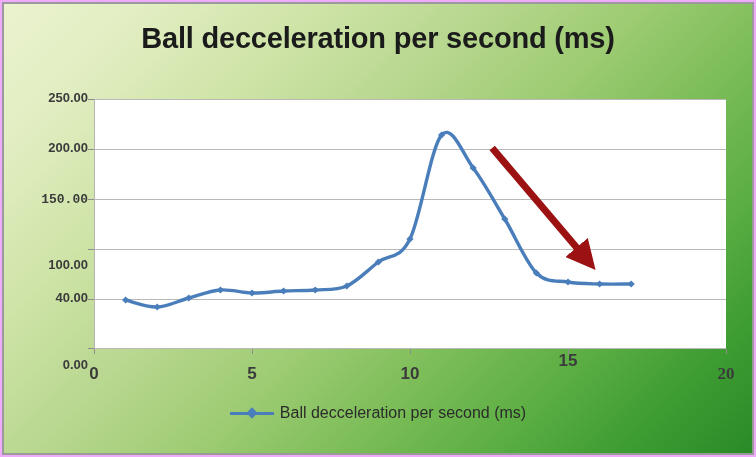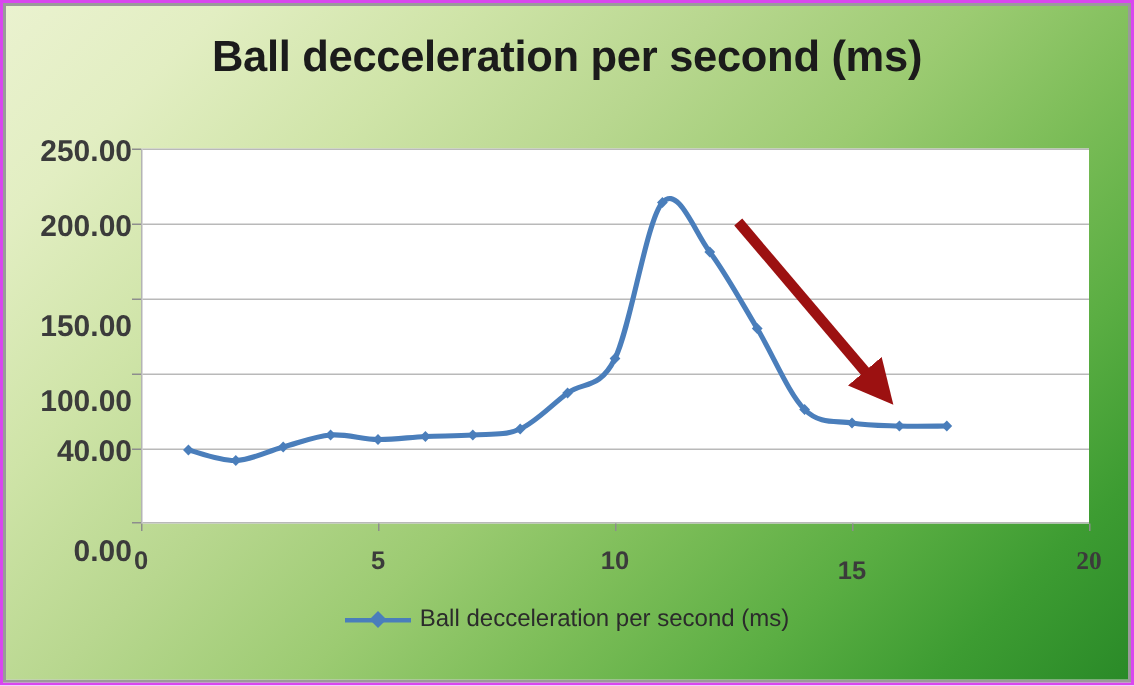--- a/index.html
+++ b/index.html
@@ -10,21 +10,21 @@
   }
   body {
     font-family: "Liberation Sans", sans-serif;
   }
   #chart-frame {
     position: relative;
     width: 756px;
     height: 457px;
     box-sizing: border-box;
     overflow: hidden;
-    background: #d946ef;
+    background: #f0abfc;
   }
   
   #chart-outer-border {
     position: absolute;
     left: 2px;
     top: 2px;
     width: 752px;
     height: 453px;
     box-sizing: border-box;
     border: 2px solid #9a9a9a;
@@ -87,21 +87,21 @@
     font-size: 29px;
     font-weight: bold;
     color: #1b1b1b;
     letter-spacing: -0.2px;
   }
   .y-label {
     position: absolute;
     right: 0;
     width: 80px;
     text-align: right;
-    font-size: 20px;
+    font-size: 13px;
     font-weight: bold;
     color: #3b3b3b;
     line-height: 1;
   }
   #y-axis-labels {
     position: absolute;
     left: 4px;
     top: 0;
     width: 84px;
     height: 457px;
@@ -202,31 +202,31 @@
     <div class="x-tick-mark" style="left:94px; top:349px;"></div>
     <div class="x-tick-mark" style="left:252px; top:349px;"></div>
     <div class="x-tick-mark" style="left:410px; top:349px;"></div>
     <div class="x-tick-mark" style="left:568px; top:349px;"></div>
     <div class="x-tick-mark" style="left:726px; top:349px;"></div>
   </div>
 
   <div id="y-axis-labels">
     <div class="y-label" style="top:91px;">250.00</div>
     <div class="y-label" style="top:141px;">200.00</div>
-    <div class="y-label" style="top:208px;">150.00</div>
+    <div class="y-label" style="top:193px;font-family:Liberation Mono, monospace;">150.00</div>
     <div class="y-label" style="top:258px;">100.00</div>
     <div class="y-label" style="top:291px;">40.00</div>
     <div class="y-label" style="top:358px;">0.00</div>
   </div>
 
   <div id="x-axis-labels">
     <div class="x-label" style="left:94px; top:365px;">0</div>
     <div class="x-label" style="left:252px; top:365px;">5</div>
     <div class="x-label" style="left:410px; top:365px;text-align:center;">10</div>
-    <div class="x-label" style="left:568px; top:372px;">15</div>
+    <div class="x-label" style="left:568px; top:352px;">15</div>
     <div class="x-label" style="left:726px; top:365px;font-family:Liberation Serif, serif;">20</div>
   </div>
 
   <svg class="overlay" viewBox="0 0 756 457" xmlns="http://www.w3.org/2000/svg">
     <defs>
       <marker id="arrowhead" markerWidth="4.2" markerHeight="4.2" refX="1.6" refY="2.1" orient="auto" markerUnits="strokeWidth">
         <path d="M0,0 L4.2,2.1 L0,4.2 z" fill="#9c1111"></path>
       </marker>
     </defs>
     <path id="series-path" fill="none" stroke-width="3.4" stroke-linecap="round" stroke-linejoin="round" d="M125.60,300.00C130.87,301.17 146.67,307.33 157.20,307.00C167.73,306.67 178.27,300.83 188.80,298.00C199.33,295.17 209.87,290.83 220.40,290.00C230.93,289.17 241.47,292.83 252.00,293.00C262.53,293.17 273.07,291.50 283.60,291.00C294.13,290.50 304.67,290.83 315.20,290.00C325.73,289.17 336.27,290.67 346.80,286.00C357.33,281.33 367.87,269.83 378.40,262.00C388.93,254.17 399.47,260.17 410.00,239.00C420.53,217.83 431.07,146.83 441.60,135.00C452.13,123.17 462.67,154.00 473.20,168.00C483.73,182.00 494.27,201.50 504.80,219.00C515.33,236.50 525.87,262.50 536.40,273.00C546.93,283.50 557.47,280.17 568.00,282.00C578.53,283.83 589.07,283.67 599.60,284.00C610.13,284.33 625.93,284.00 631.20,284.00" stroke="#4a7ebb"></path>

